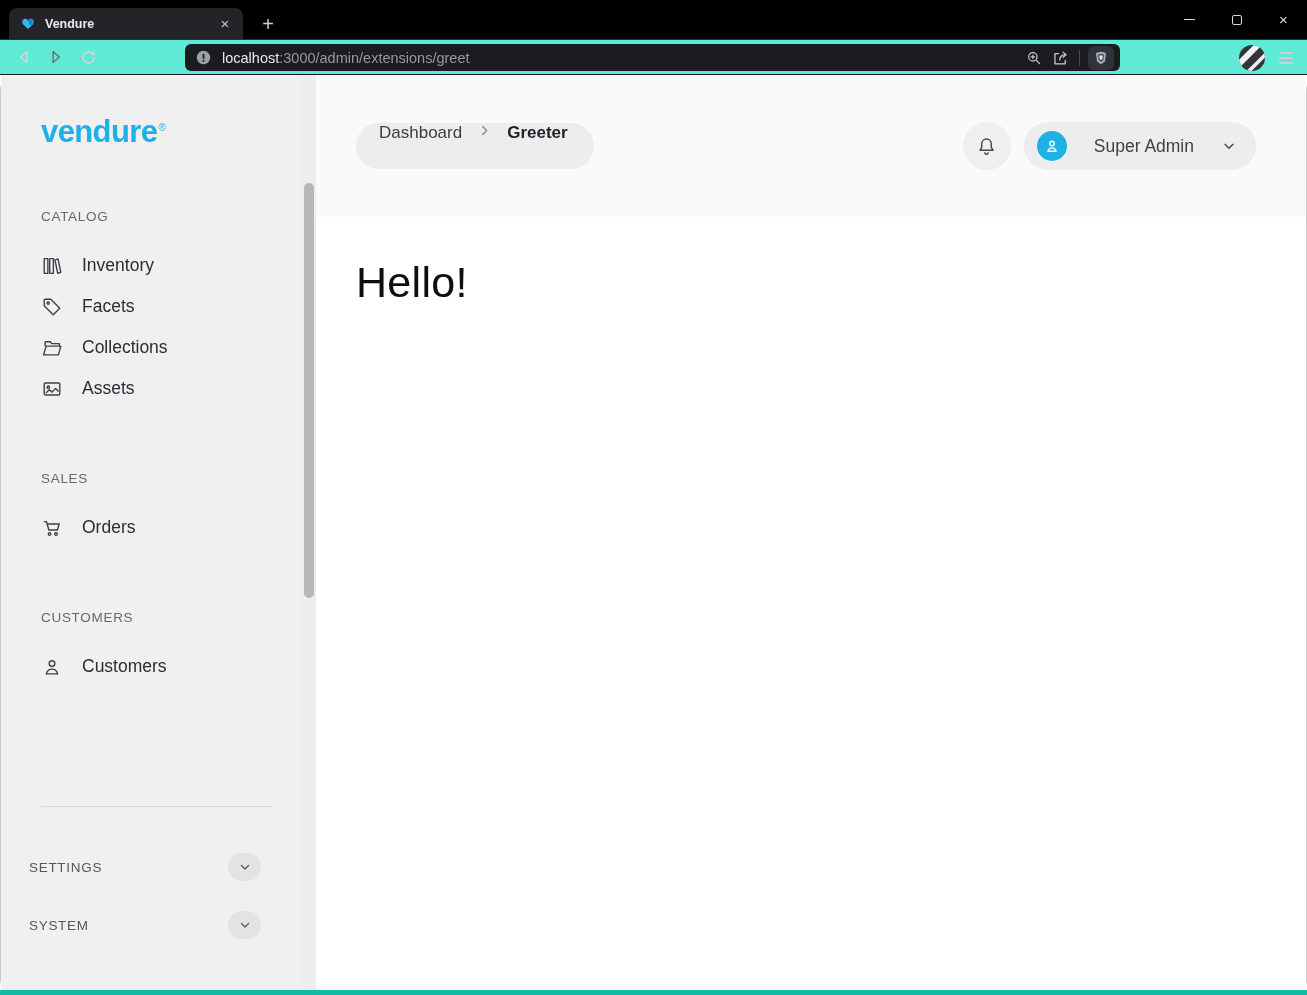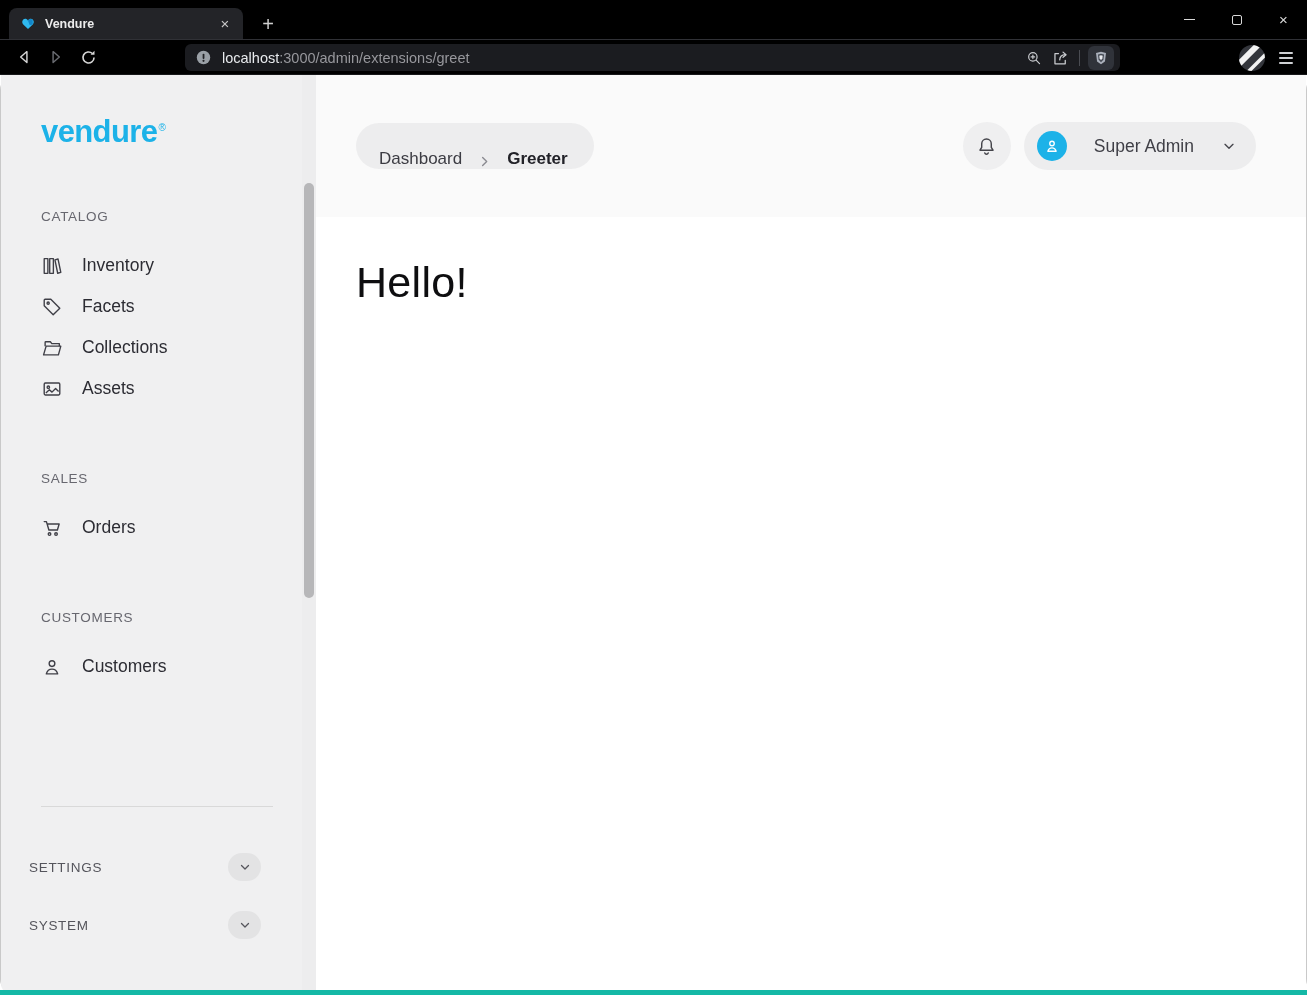--- a/index.html
+++ b/index.html
@@ -12,21 +12,21 @@
   .tab-favicon { width:16px; height:16px; flex:0 0 auto; }
   .tab-title { flex:1; margin-left:9px; font-size:12.5px; font-weight:700; color:#ececec; white-space:nowrap; overflow:hidden; }
   .tab-close { width:18px; height:18px; display:flex; align-items:center; justify-content:center; color:#c9c9c9; font-size:15px; border-radius:4px; cursor:pointer; }
   .newtab-btn { position:absolute; left:256px; top:12px; width:24px; height:24px; display:flex; align-items:center; justify-content:center; color:#cfcfcf; font-size:20px; font-weight:400; border-radius:4px; }
   .win-controls { position:absolute; right:0; top:0; height:39px; display:flex; }
   .win-btn { width:47px; height:39px; display:flex; align-items:center; justify-content:center; color:#d9d9d9; font-size:15px; }
   .min-glyph { display:block; width:11px; border-top:1.6px solid #d9d9d9; }
   .max-glyph { display:block; width:10px; height:10px; border:1.4px solid #d9d9d9; border-radius:2px; }
 
   
-  .toolbar { height:36px; background:#000000; border-top:1px solid #303136; border-bottom:1px solid #17181a; position:relative; display:flex; align-items:center; }
+  .toolbar { height:36px; background:#5eead4; border-top:1px solid #303136; border-bottom:1px solid #17181a; position:relative; display:flex; align-items:center; }
   .nav-btn { width:32px; height:30px; display:flex; align-items:center; justify-content:center; }
   .nav-group { display:flex; margin-left:8px; gap:0px; }
   .addressbar { position:absolute; left:185px; top:4px; width:935px; height:27px; background:#1b1c20; border-radius:6px; display:flex; align-items:center; padding:0 6px 0 10px; }
   .url-text { flex:1; margin-left:10px; font-size:14.5px; white-space:nowrap; overflow:hidden; }
   .url-host { color:#e8eaed; font-weight:500; }
   .url-rest { color:#97979c; }
   .addr-icon { width:26px; height:24px; display:flex; align-items:center; justify-content:center; }
   .addr-divider { width:1px; height:16px; background:#4a4c52; margin:0 6px; }
   .shield-chip { width:26px; height:24px; background:#30333a; border-radius:6px; display:flex; align-items:center; justify-content:center; margin-left:2px; }
   .profile-btn { position:absolute; left:1238px; top:4px; width:28px; height:28px; }
@@ -47,21 +47,21 @@
   .side-divider { position:absolute; left:40px; top:731px; width:232px; height:1px; background:#d9d9d9; }
   .collapsible { position:absolute; left:28px; width:232px; height:48px; display:flex; align-items:center; justify-content:space-between; }
   .collapsible .clabel { font-size:13.5px; letter-spacing:0.7px; color:#55555c; font-weight:500; }
   .chev-btn { width:33px; height:28px; background:#e3e3e4; border:none; border-radius:14px; display:flex; align-items:center; justify-content:center; cursor:pointer; }
   .side-scroll-track { position:absolute; right:0; top:0; width:14px; height:100%; background:#ededee; border-bottom-left-radius:0; }
   .side-scroll-thumb { position:absolute; right:2px; top:108px; width:10px; height:415px; background:#b7b7b9; border-radius:5px; }
 
   
   .main { flex:1; background:#fff; position:relative; }
   .main-header { height:142px; background:#fafafa; display:flex; align-items:center; justify-content:space-between; padding:0 50px 0 40px; }
-  .breadcrumb { height:46px; background:#ededee; border-radius:23px; display:flex; align-items:flex-end; padding:0 26px 0 23px; gap:15px; }
+  .breadcrumb { height:46px; background:#ededee; border-radius:23px; display:flex; align-items:flex-start; padding:0 26px 0 23px; gap:15px; }
   .crumb { font-size:17px; color:#3c3c43; }
   .crumb.current { font-weight:600; color:#222228; }
   .header-right { display:flex; align-items:center; gap:13px; }
   .bell-btn { width:48px; height:48px; border-radius:50%; background:#efeff0; border:none; display:flex; align-items:center; justify-content:center; cursor:pointer; }
   .user-btn { height:48px; background:#ededee; border:none; border-radius:24px; display:flex; align-items:center; gap:27px; padding:0 19px 0 13px; cursor:pointer; }
   .avatar { width:30px; height:30px; border-radius:50%; background:var(--brand,#14aee5); display:flex; align-items:center; justify-content:center; }
   .user-name { font-size:17.5px; color:#3f3f46; }
   .content { padding:41px 40px; }
   .hello { font-size:43px; font-weight:300; color:#0e0e10; letter-spacing:0.3px; }
 </style>

